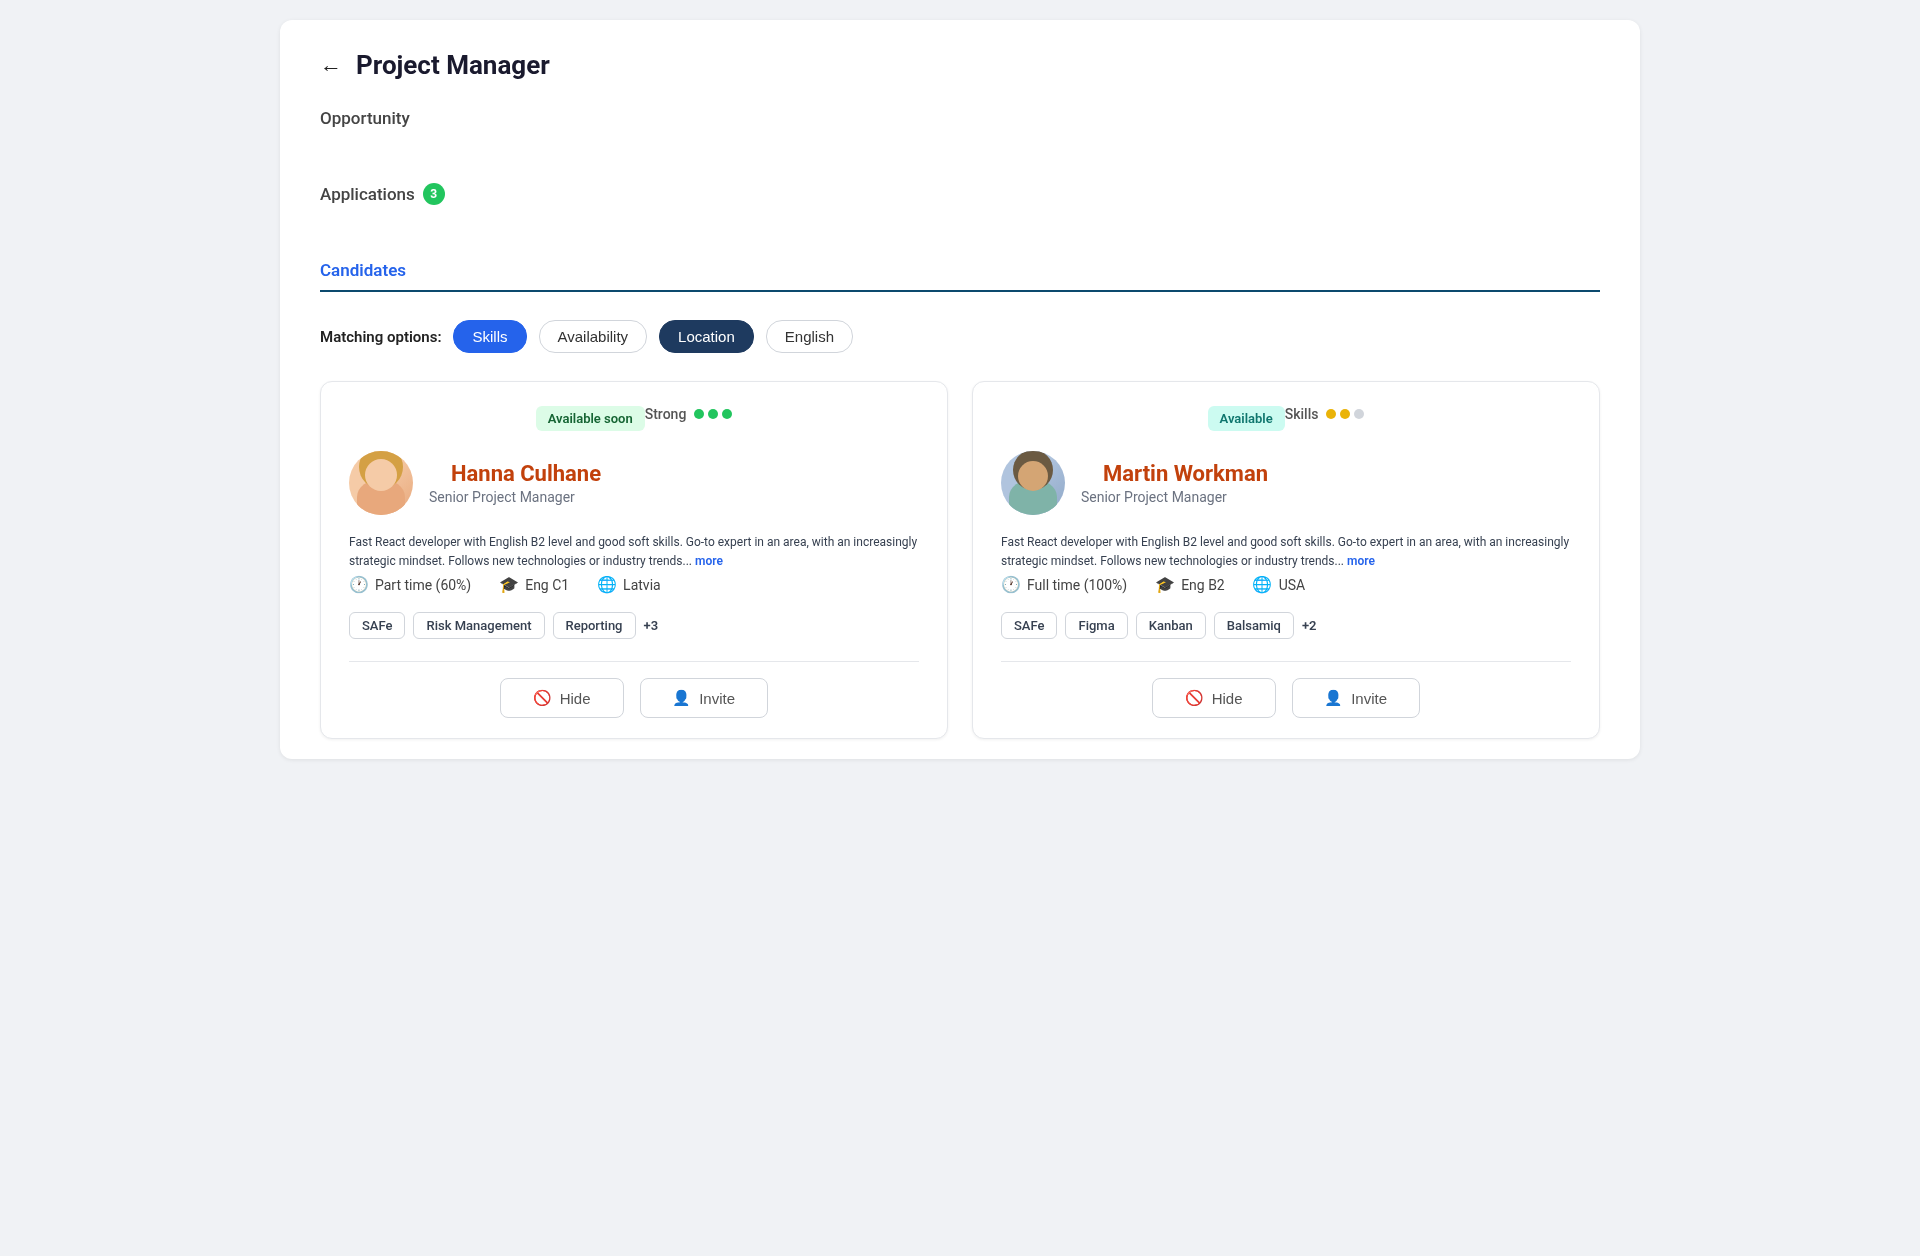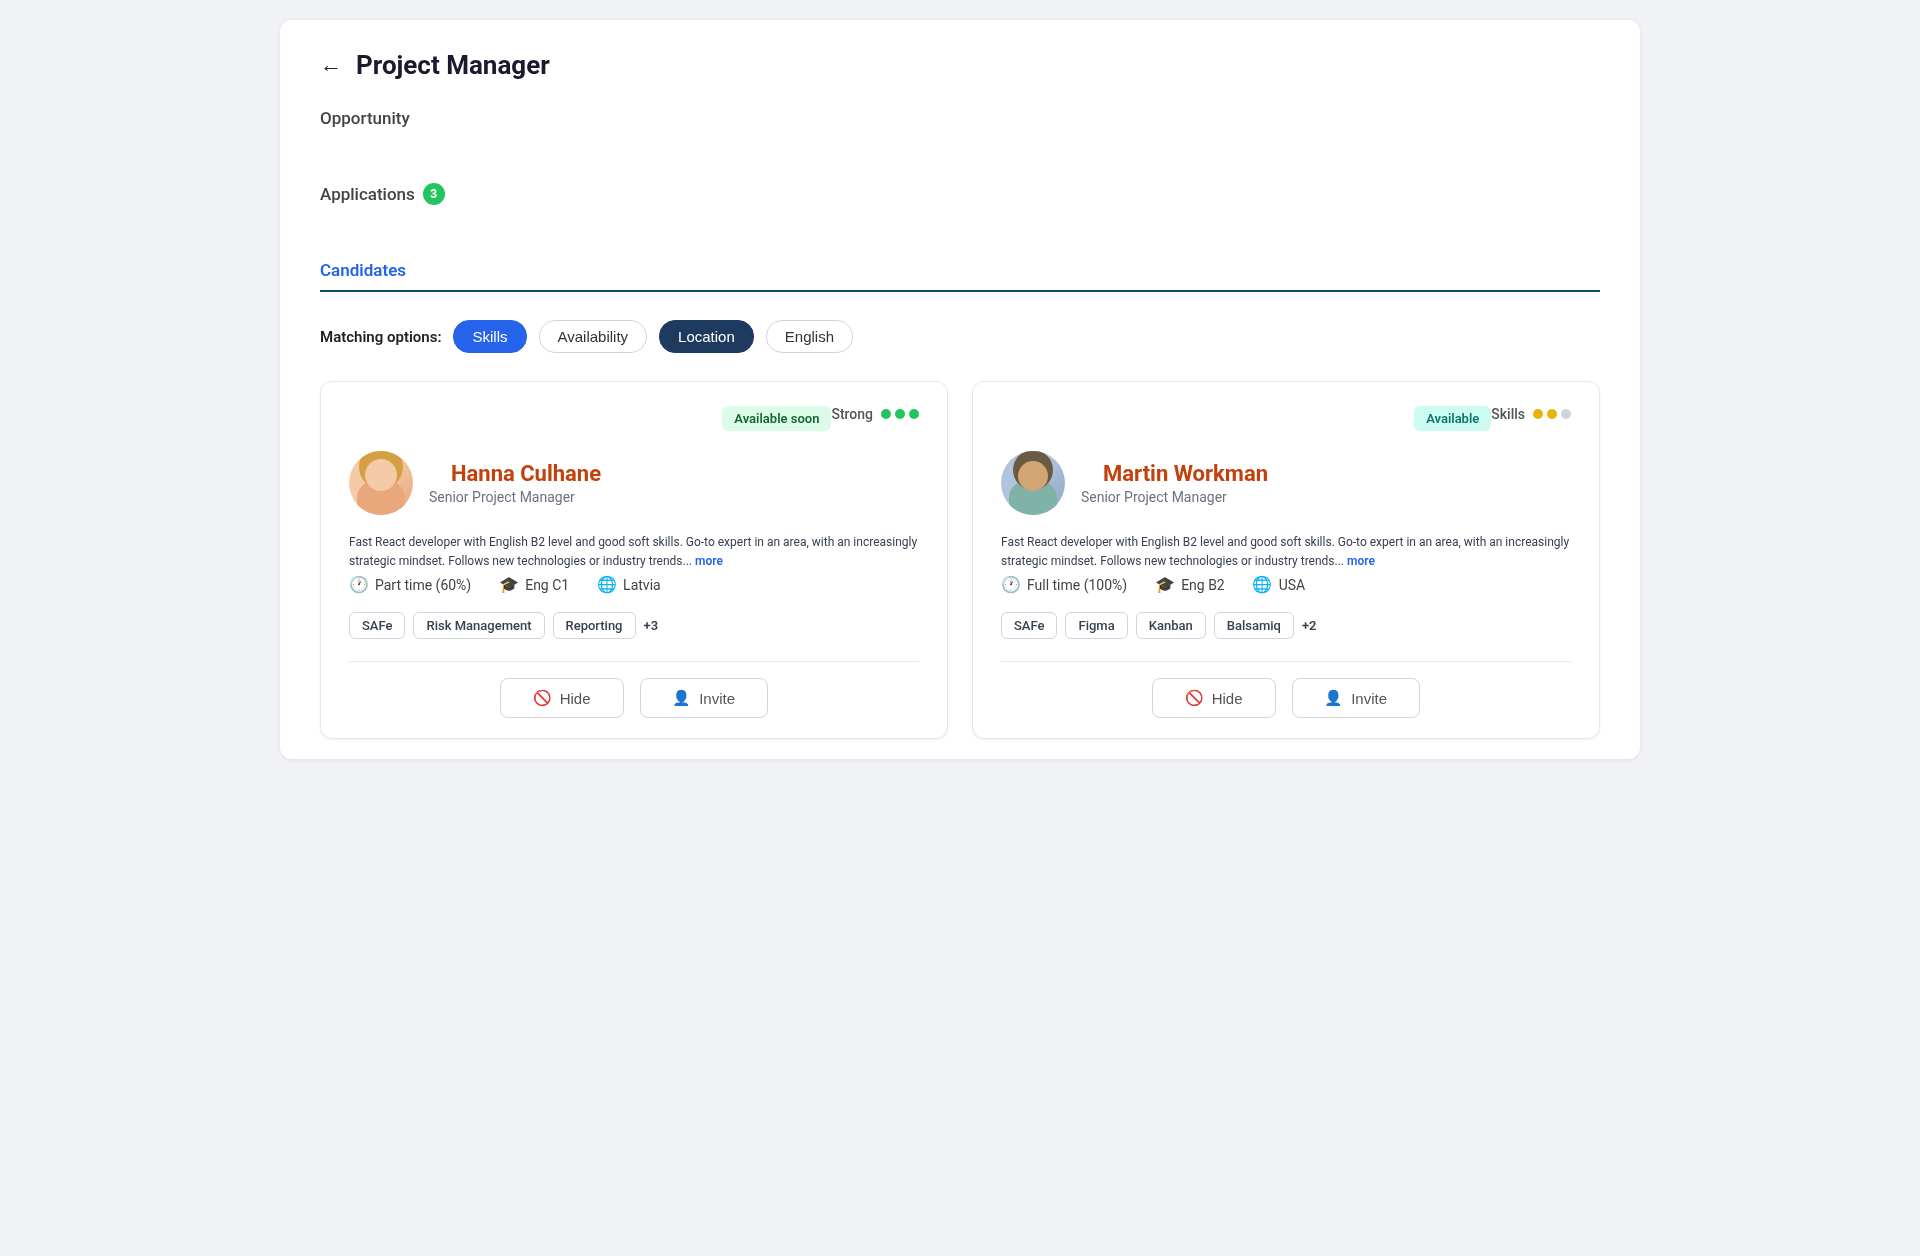--- a/index.html
+++ b/index.html
@@ -138,21 +138,21 @@
     }
     .candidate-card {
       background: #fff;
       border: 1px solid #e5e7eb;
       border-radius: 12px;
       padding: 24px 28px 20px;
       box-shadow: 0 1px 3px rgba(0,0,0,0.06);
     }
     .card-top {
       display: flex;
-      justify-content: flex-end;
+      justify-content: center;
       align-items: flex-start;
       margin-bottom: 20px;
     }
     .availability-badge {
       border-radius: 6px;
       padding: 5px 12px;
       font-size: 13px;
       font-weight: 600;
     }
     .badge-soon {

